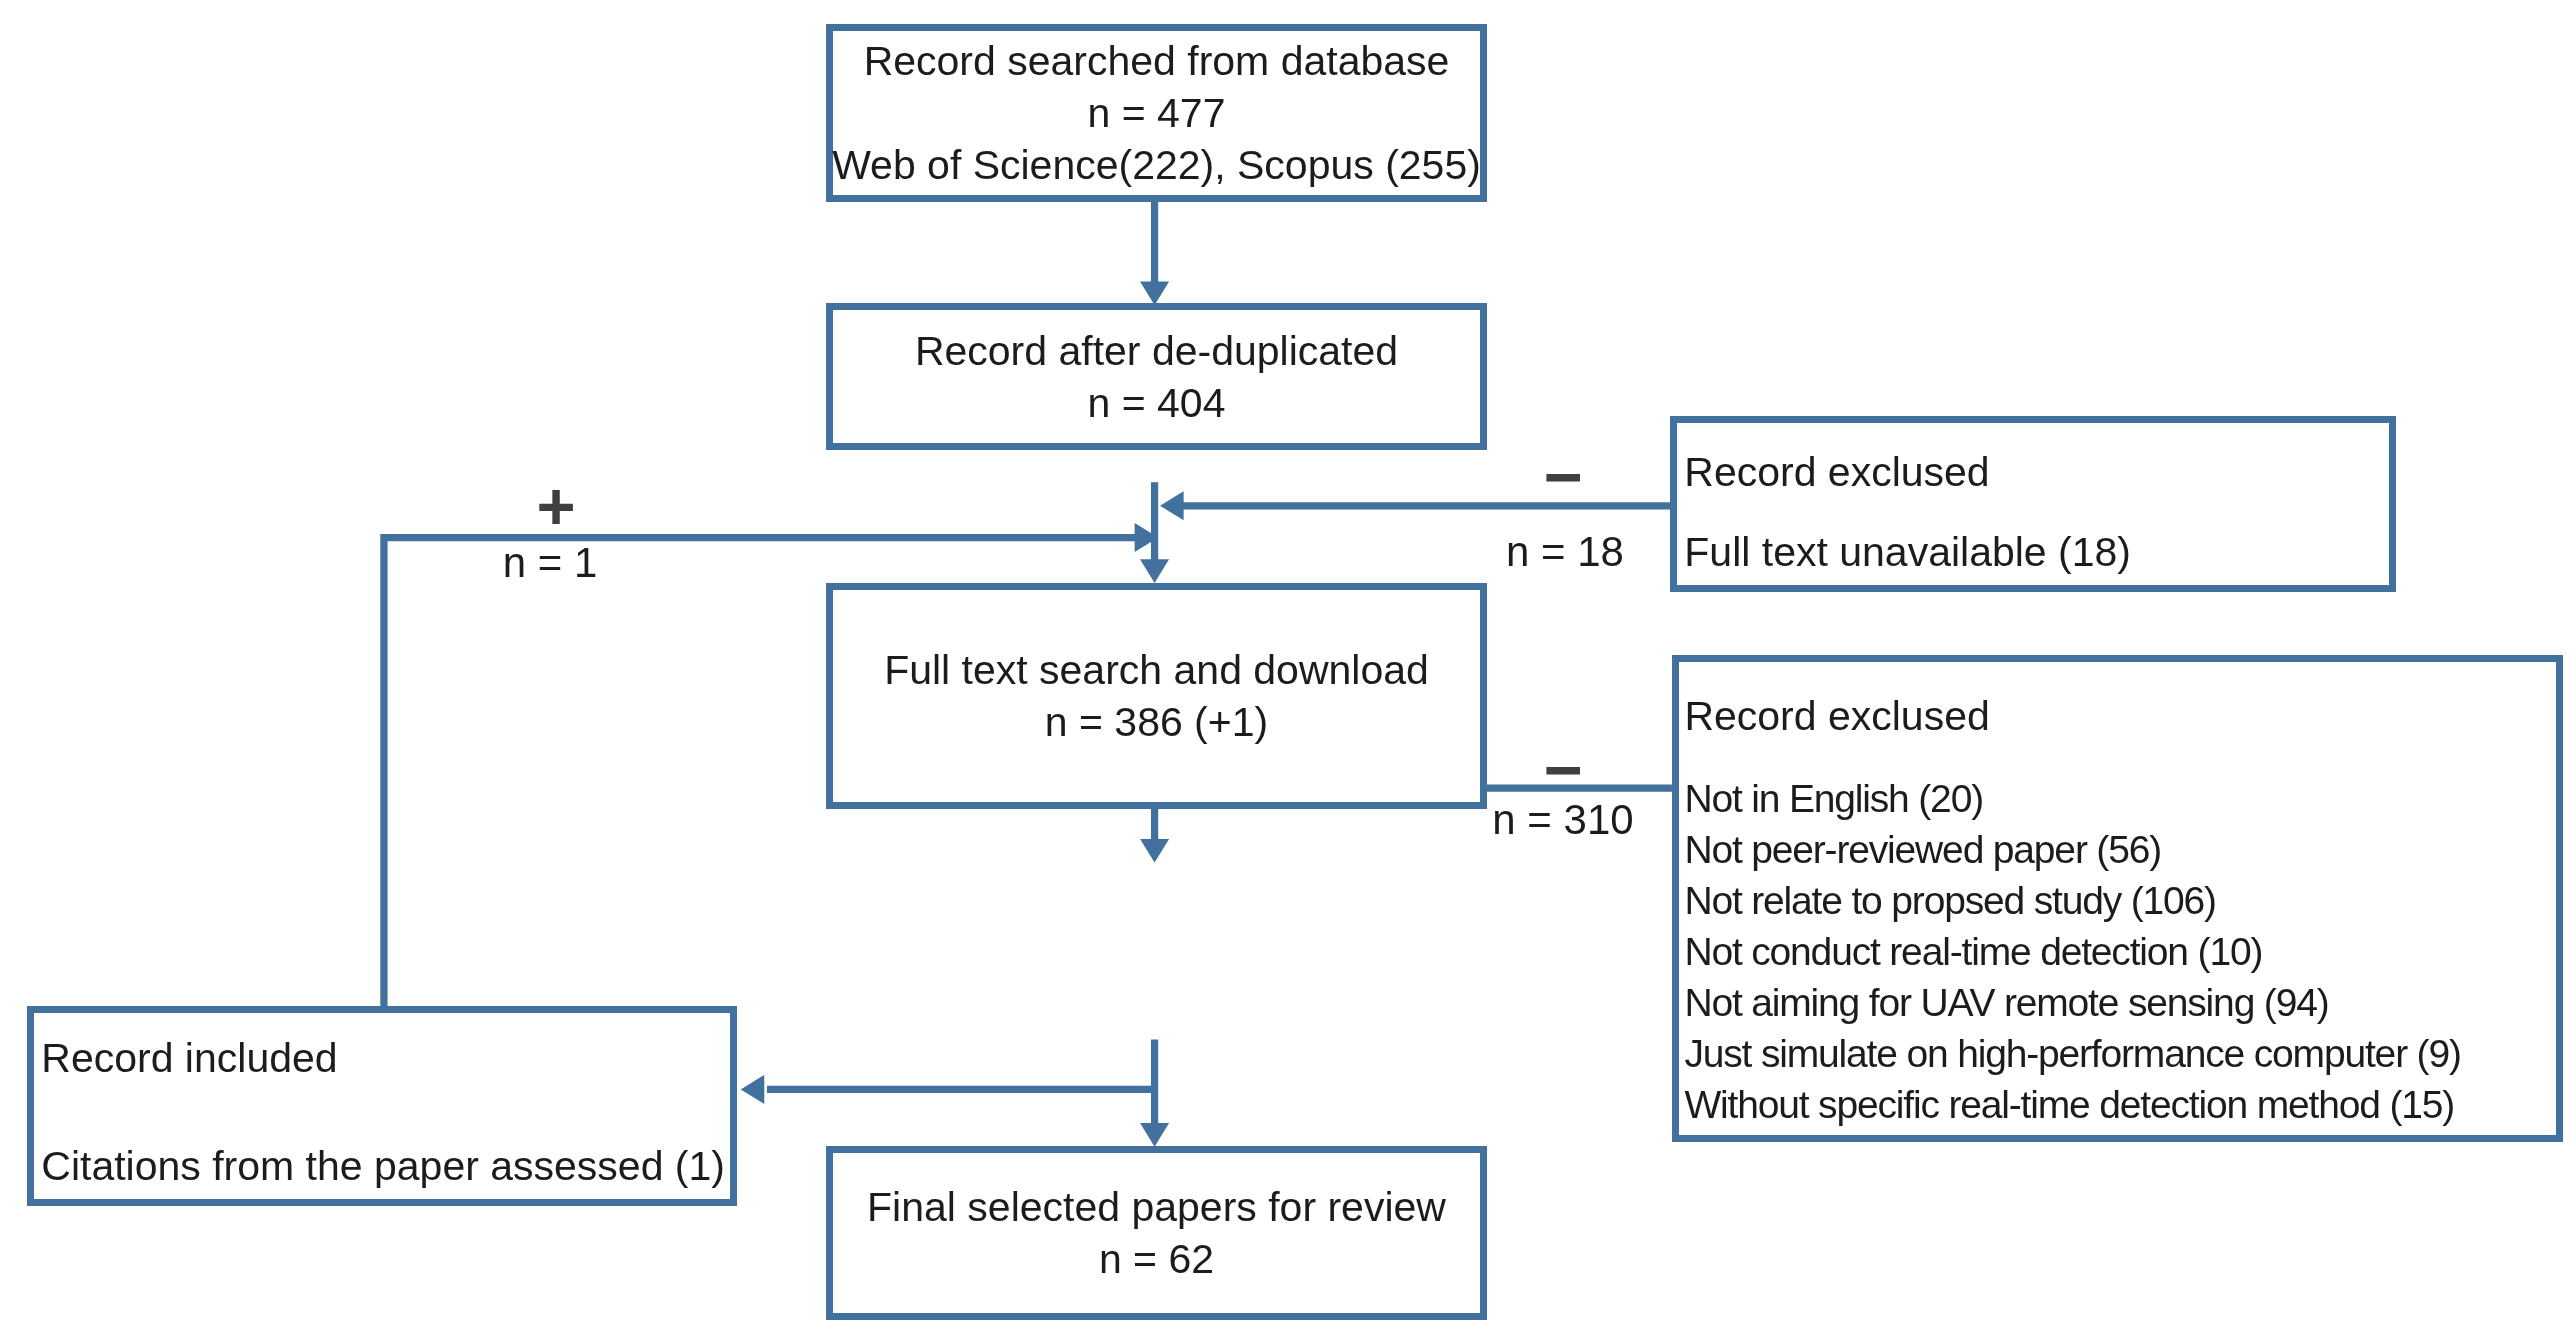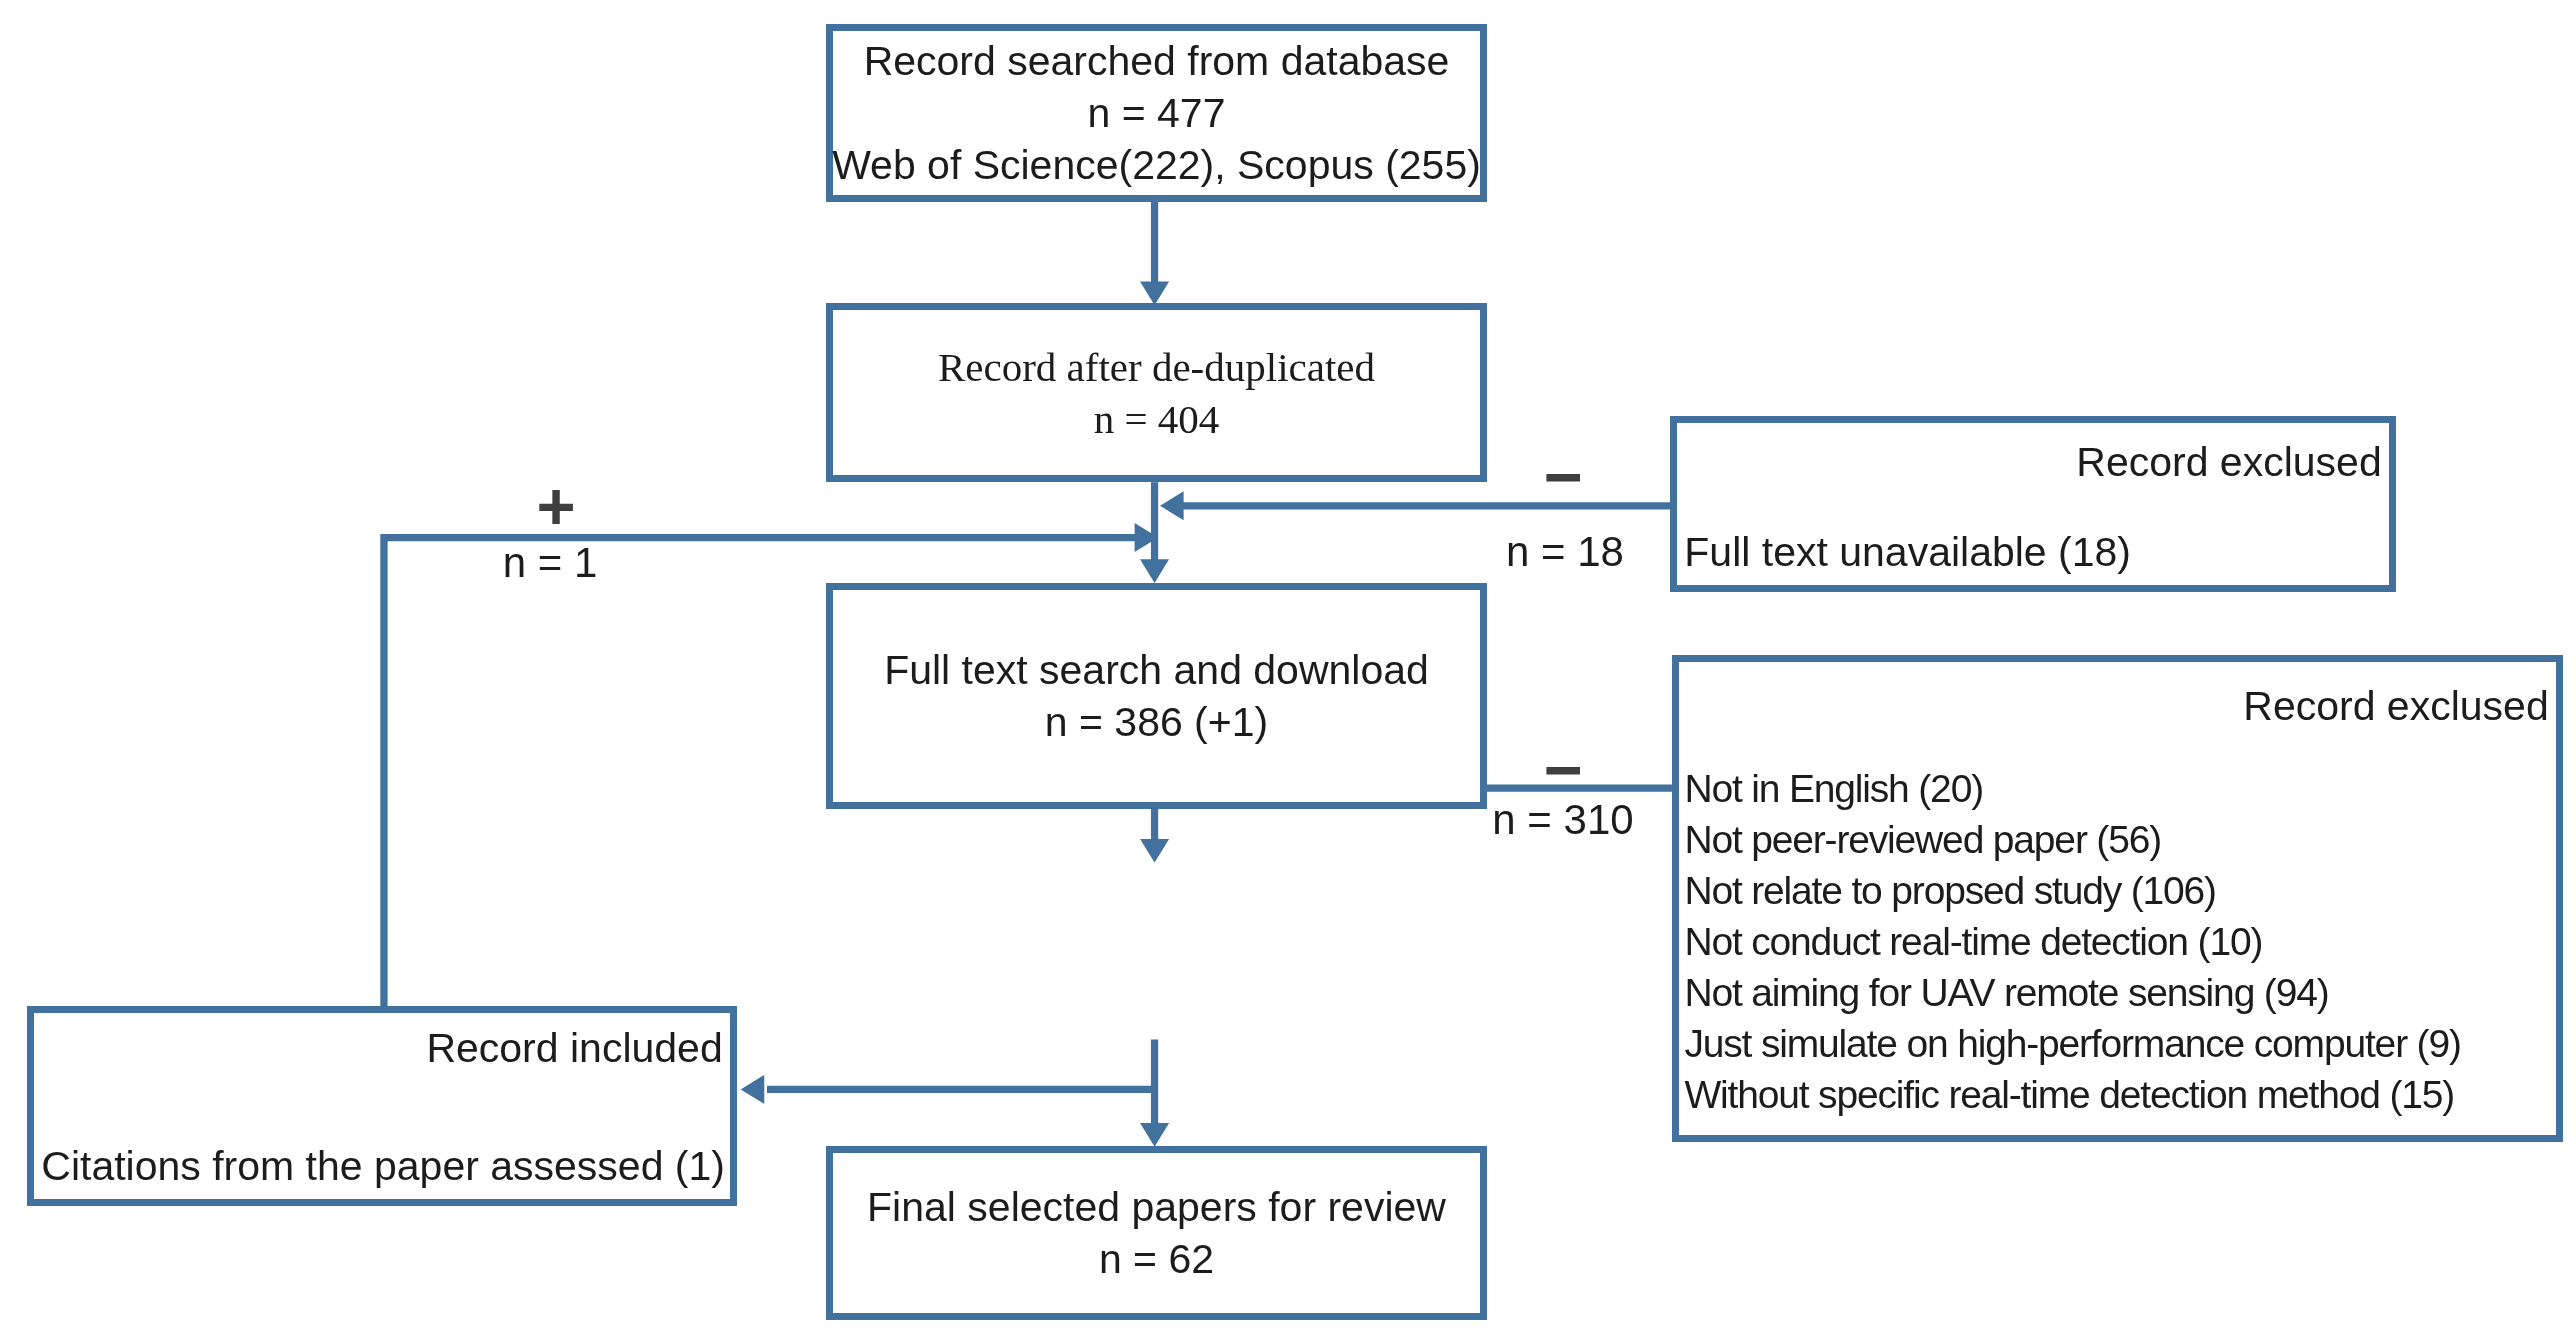--- a/index.html
+++ b/index.html
@@ -36,22 +36,23 @@
     flex-direction: column;
     justify-content: center;
     align-items: center;
     text-align: left;
   }
   .box-side {
     display: flex;
     flex-direction: column;
   }
   .box-side .side-title {
-    text-align: right;
+    text-align: left;
     width: 100%;
+    margin-top: 10px;
   }
   .spread {
     justify-content: space-between;
   }
   .side-item {
     text-align: left;
     white-space: nowrap;
   }
   .items-block {
     margin-top: 31px;
@@ -129,21 +130,21 @@
       <polygon points="816,1200 842,1184 842,1216" fill="#41719C"></polygon>
     </g>
   </svg>
 
   <div class="box box-center" style="left:826px; top:23.6px; width:661px; height:178px;">
     <div class="flow-line">Record searched from database</div>
     <div class="flow-line">n = 477</div>
     <div class="flow-line">Web of Science(222), Scopus (255)</div>
   </div>
 
-  <div class="box box-center" style="left:826px; top:303px; width:661px; height:179px;font-family:Liberation Serif, serif;">
+  <div class="box box-center" style="left:826px; top:303px; width:661px; height:147px;">
     <div class="flow-line">Record after de-duplicated</div>
     <div class="flow-line">n = 404</div>
   </div>
 
   <div class="box box-center" style="left:826px; top:583px; width:661px; height:226px;">
     <div class="flow-line">Full text search and download</div>
     <div class="flow-line">n = 386 (+1)</div>
   </div>
 
 

